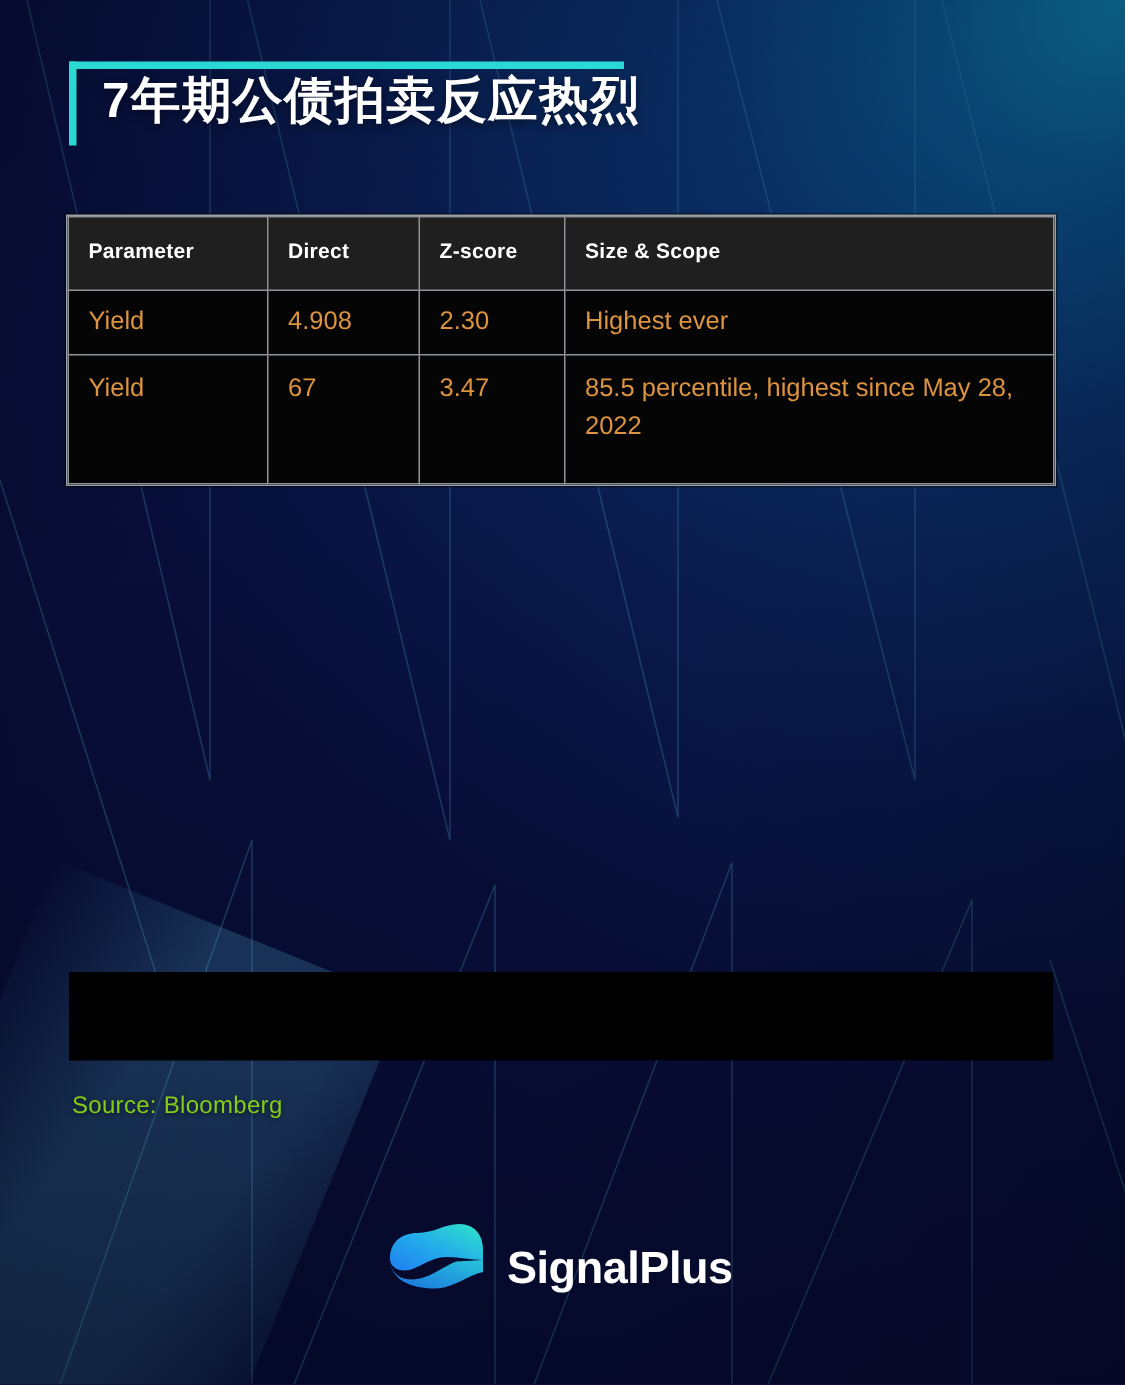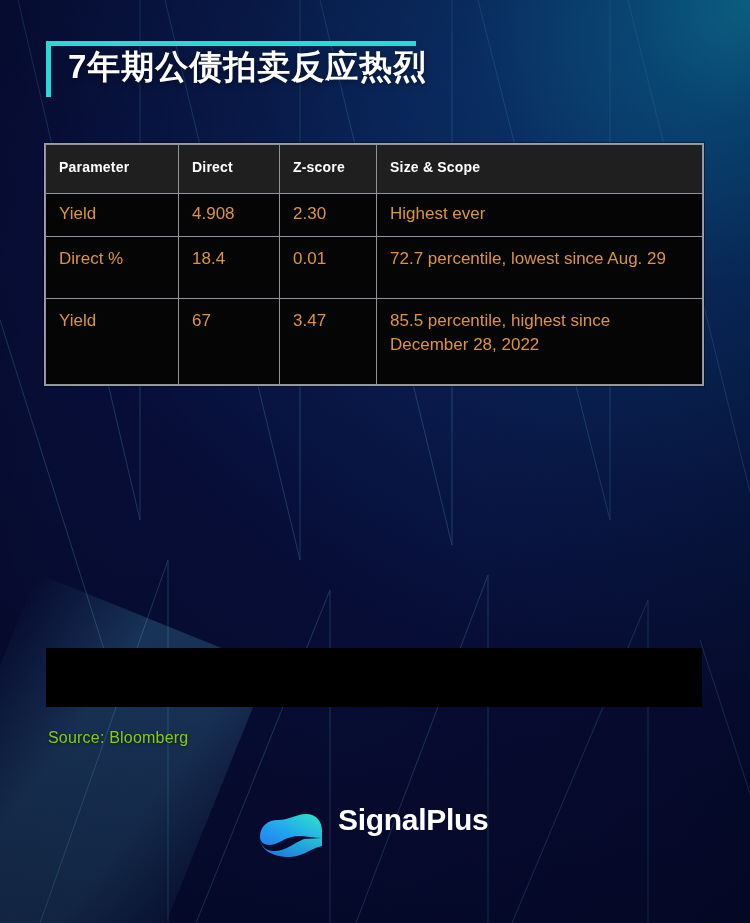--- a/index.html
+++ b/index.html
@@ -127,21 +127,21 @@
     font-size:16px;
     letter-spacing:.2px;
     text-shadow:0 1px 3px rgba(0,0,0,.5);
   }
 
   
   #logo {
     position:absolute;
     left:256px; top:805px;
     width:240px; height:56px;
-    display:flex; align-items:flex-start; gap:14px;
+    display:flex; align-items:flex-end; gap:14px;
   }
   #logo-mark { width:68px; height:54px; flex:0 0 auto; }
   #logo-text {
     color:#ffffff;
     font-size:30px;
     font-weight:bold;
     letter-spacing:-.3px;
     line-height:1;
   }
 </style>
@@ -195,30 +195,24 @@
         </tr>
       </thead>
       <tbody>
         <tr class="row-short">
           <td>Yield</td>
           <td>4.908</td>
           <td>2.30</td>
           <td class="cell-scope">Highest ever</td>
         </tr>
         <tr class="row-tall">
-          <td>Direct %</td>
-          <td>18.4</td>
-          <td>0.01</td>
-          <td class="cell-scope">72.7 percentile, lowest since Aug. 29</td>
-        </tr>
-        <tr class="row-tall">
           <td>Yield</td>
           <td>67</td>
           <td>3.47</td>
-          <td class="cell-scope">85.5 percentile, highest since December 28, 2022</td>
+          <td class="cell-scope">85.5 percentile, highest since May 28, 2022</td>
         </tr>
       </tbody>
     </table>
   </div>
 
   <div id="filler-block"></div>
 
   <div id="source-note">Source: Bloomberg</div>
 
   <div id="logo">

